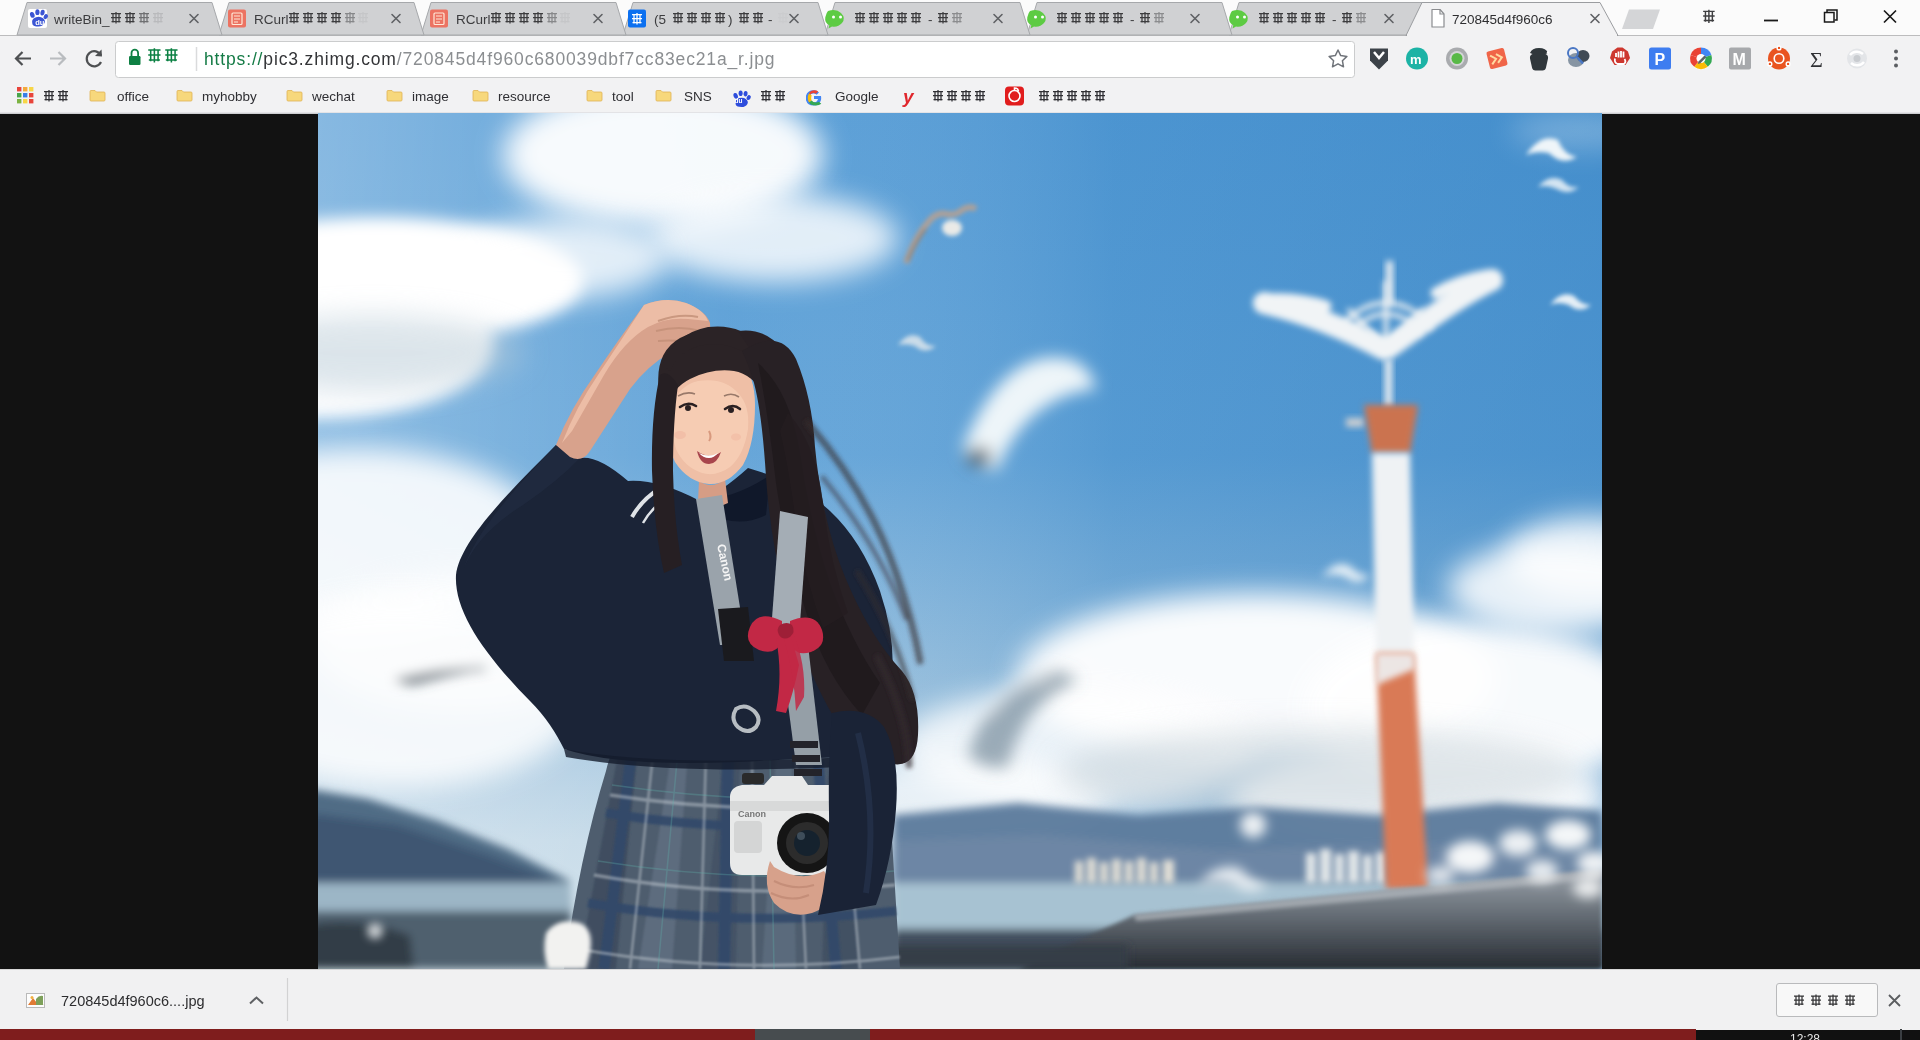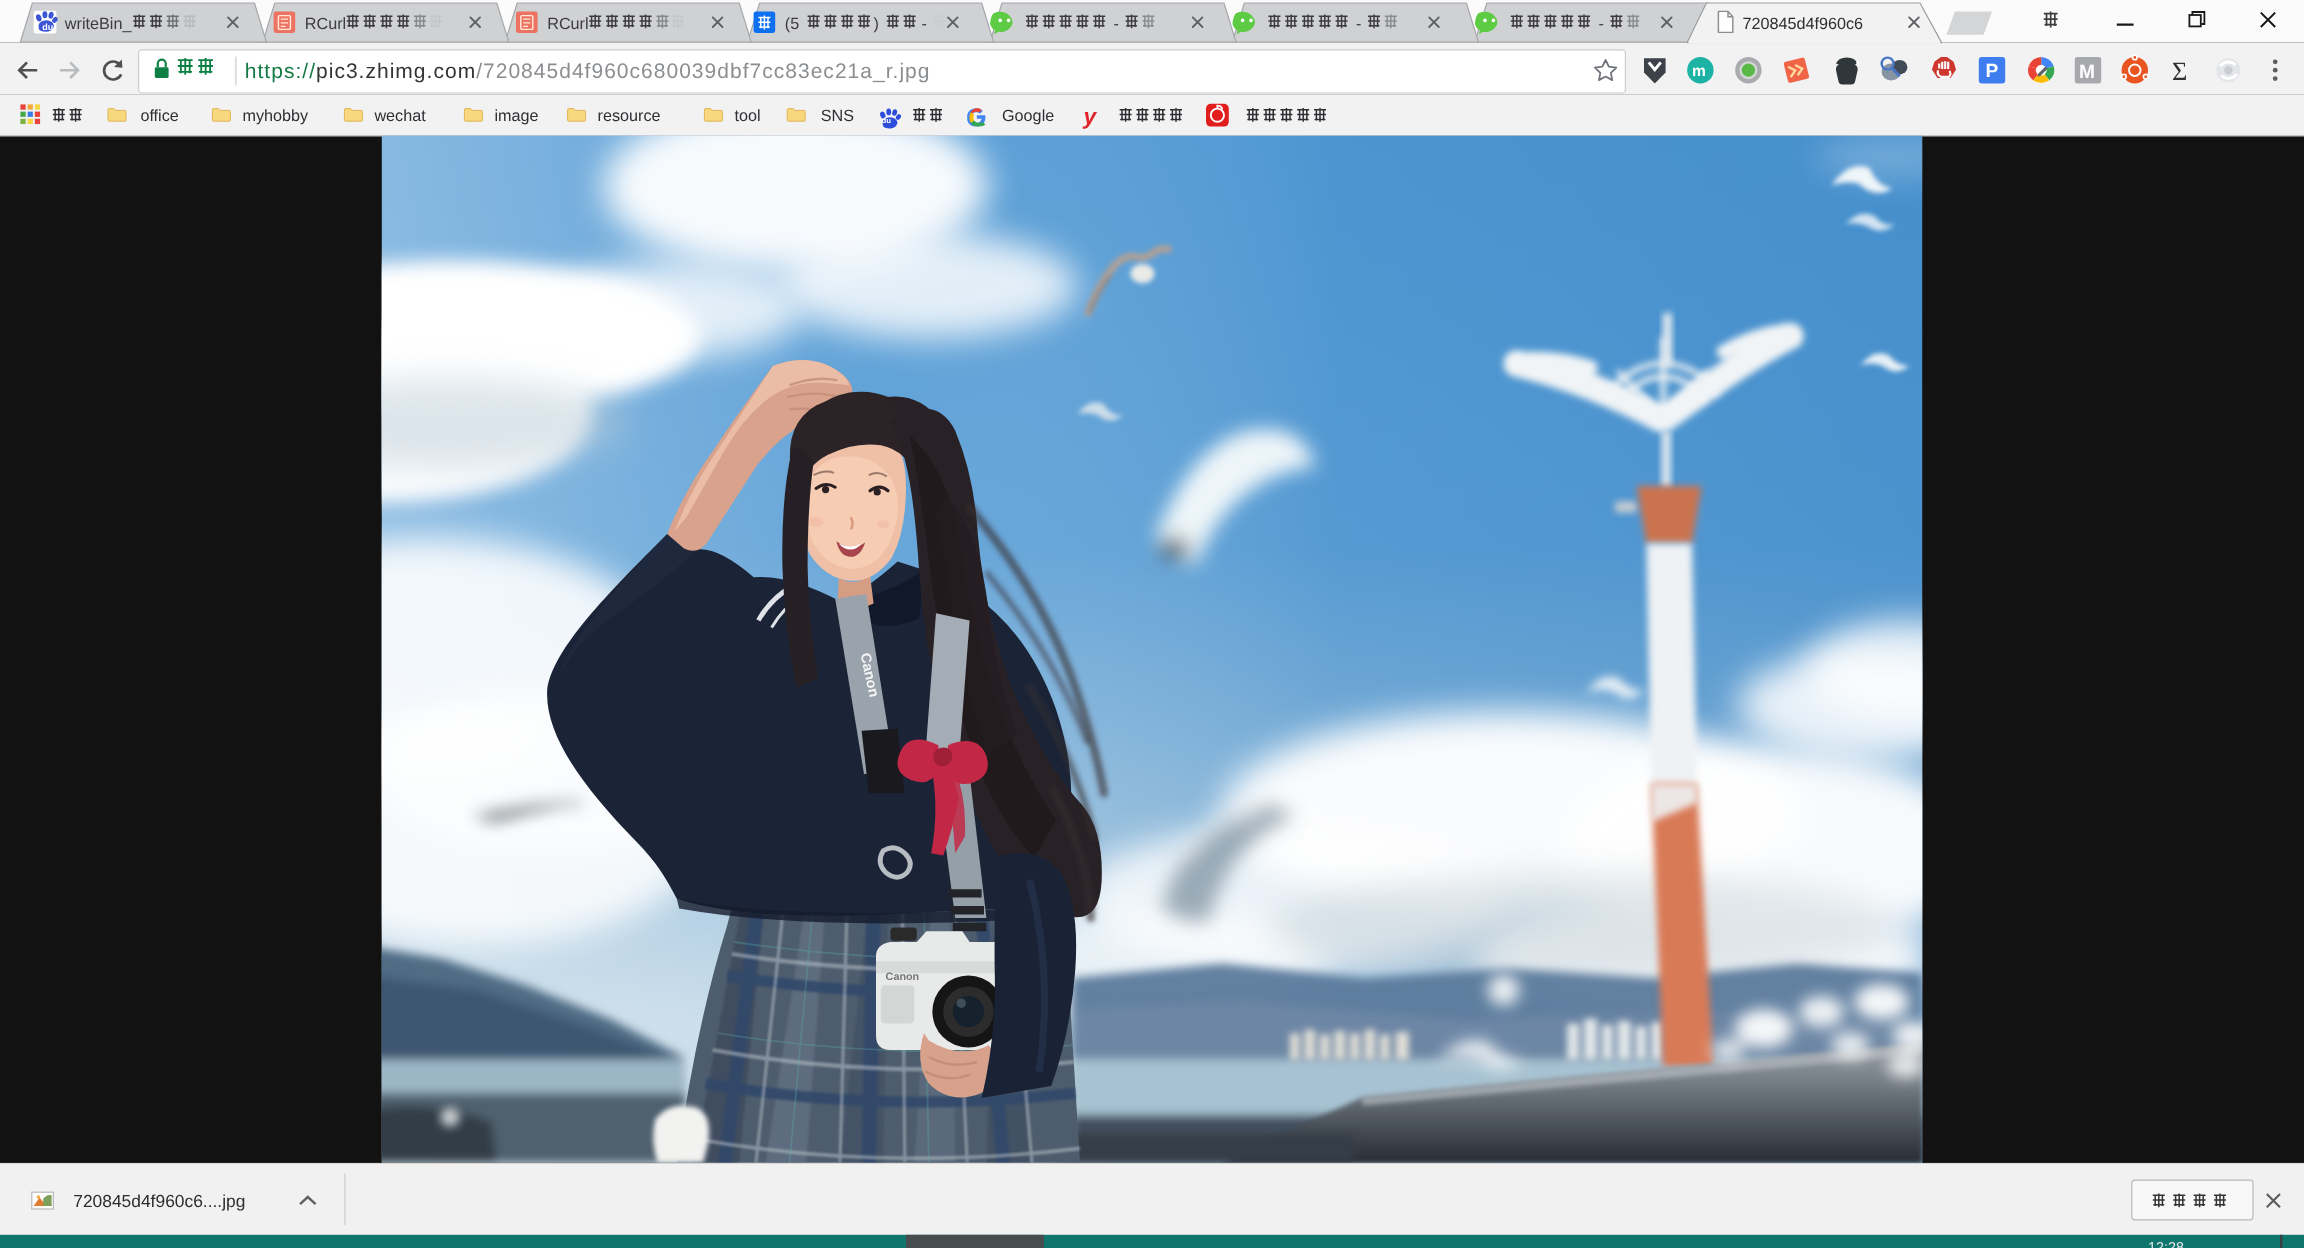--- a/index.html
+++ b/index.html
@@ -1,18 +1,18 @@
 <!DOCTYPE html>
 <html><head><meta charset="utf-8"><style>
 html,body{margin:0;padding:0;width:1920px;height:1040px;overflow:hidden;background:#111;font-family:"Liberation Sans",sans-serif;}
 #chrome{position:absolute;left:0;top:0}
 #content{position:absolute;left:0;top:114px;width:1920px;height:855px;background:#121212}
 #photo{position:absolute;left:318px;top:113px}
 #dlbar{position:absolute;left:0;top:969px}
-#taskbar{position:absolute;left:0;top:1029px;width:1920px;height:11px;background:#0f766e}
+#taskbar{position:absolute;left:0;top:1029px;width:1696px;height:11px;background:#7f1d1d}
 .tseg{position:absolute;top:0;height:11px}
 </style></head>
 <body>
 <svg id="chrome" width="1920" height="114">
 <defs>
 <g id="cjk" fill="none" stroke-width="1.25">
   <path d="M1,2.5 H11 M1,6.5 H11 M1.5,10.5 H10.5 M3,2.5 V11.5 M9,2.5 V11.5 M6,1 V12.5"></path>
 </g>
 <g id="folder">
   <path d="M0,2.5 Q0,1.5 1,1.5 H5 L6.5,3 H14 Q15,3 15,4 V11 Q15,12 14,12 H1 Q0,12 0,11 Z" fill="#f7d87c" stroke="#dfb254" stroke-width="0.8"></path>

